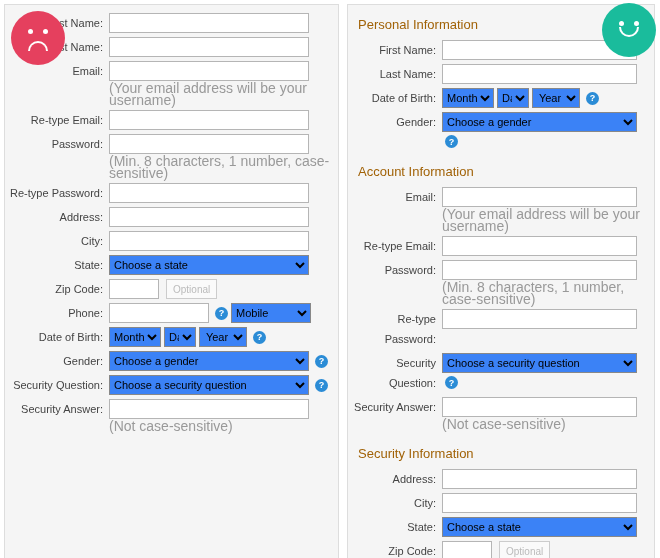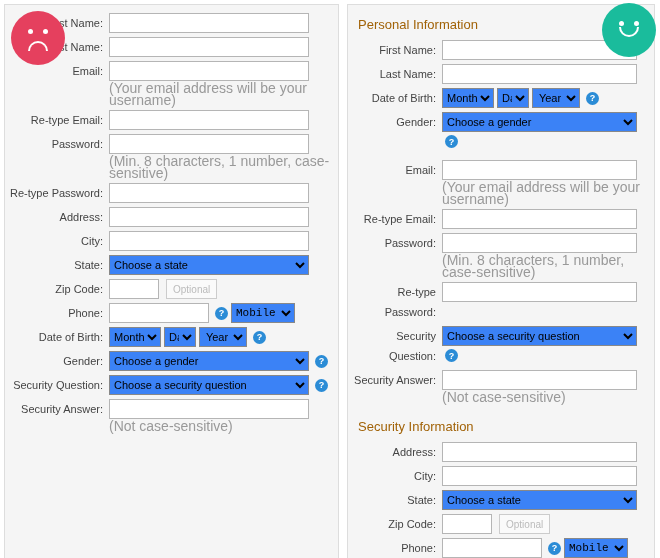--- a/index.html
+++ b/index.html
@@ -24,21 +24,21 @@
   .txt { width: 200px; height: 20px; border: 1px solid #b5b5b5; background: #fff; font-size: 11px; padding: 0 3px; }
   .txt-r { width: 195px; height: 20px; border: 1px solid #b5b5b5; background: #fff; font-size: 11px; padding: 0 3px; }
   .txt-short { width: 50px; height: 20px; border: 1px solid #b5b5b5; background: #fff; font-size: 11px; padding: 0 3px; }
   .txt-med { width: 100px; height: 20px; border: 1px solid #b5b5b5; background: #fff; font-size: 11px; padding: 0 3px; }
   .sel { height: 20px; border: 1px solid #888; background: #3b82f6; font-size: 11px; }
   .sel-wide { width: 200px; }
   .sel-wide-r { width: 195px; }
   .sel-dob { width: 52px; }
   .sel-day { width: 32px; }
   .sel-year { width: 48px; text-align: center; }
-  .sel-mobile { width: 64px; font-family: Liberation Mono, monospace; }
+  .sel-mobile { width: 80px; }
   .hint { font-size: 14px; color: #999; margin-top: 1px; line-height: 12px; }
   .help { display: inline-flex; width: 13px; height: 13px; border-radius: 50%; background: #2b8cd6; color: #fff; font-size: 9px; font-weight: bold; align-items: center; justify-content: center; margin-left: 3px; vertical-align: middle; cursor: pointer; }
   .opt-btn { height: 20px; font-size: 10px; color: #bbb; border: 1px solid #ccc; background: #fafafa; padding: 0 6px; margin-left: 4px; }
   .inline { display: flex; align-items: center; gap: 3px; flex-wrap: wrap; }
   .spacer { height: 8px; }
 </style>
 </head>
 <body>
 
 <div class="container">
@@ -174,20 +174,21 @@
     </div>
     <div class="row">
       <div class="lbl-r">Gender:</div>
       <div class="fld inline">
         <select class="sel sel-wide-r"><option>Choose a gender</option></select>
         <span class="help">?</span>
       </div>
     </div>
 
     <div class="spacer"></div>
+    <div class="section-title">Account Information</div>
     <div class="row">
       <div class="lbl-r">Email:</div>
       <div class="fld">
         <input class="txt-r" style="">
         <div class="hint">(Your email address will be your username)</div>
       </div>
     </div>
     <div class="row">
       <div class="lbl-r">Re-type Email:</div>
       <div class="fld"><input class="txt-r" style=""></div>

